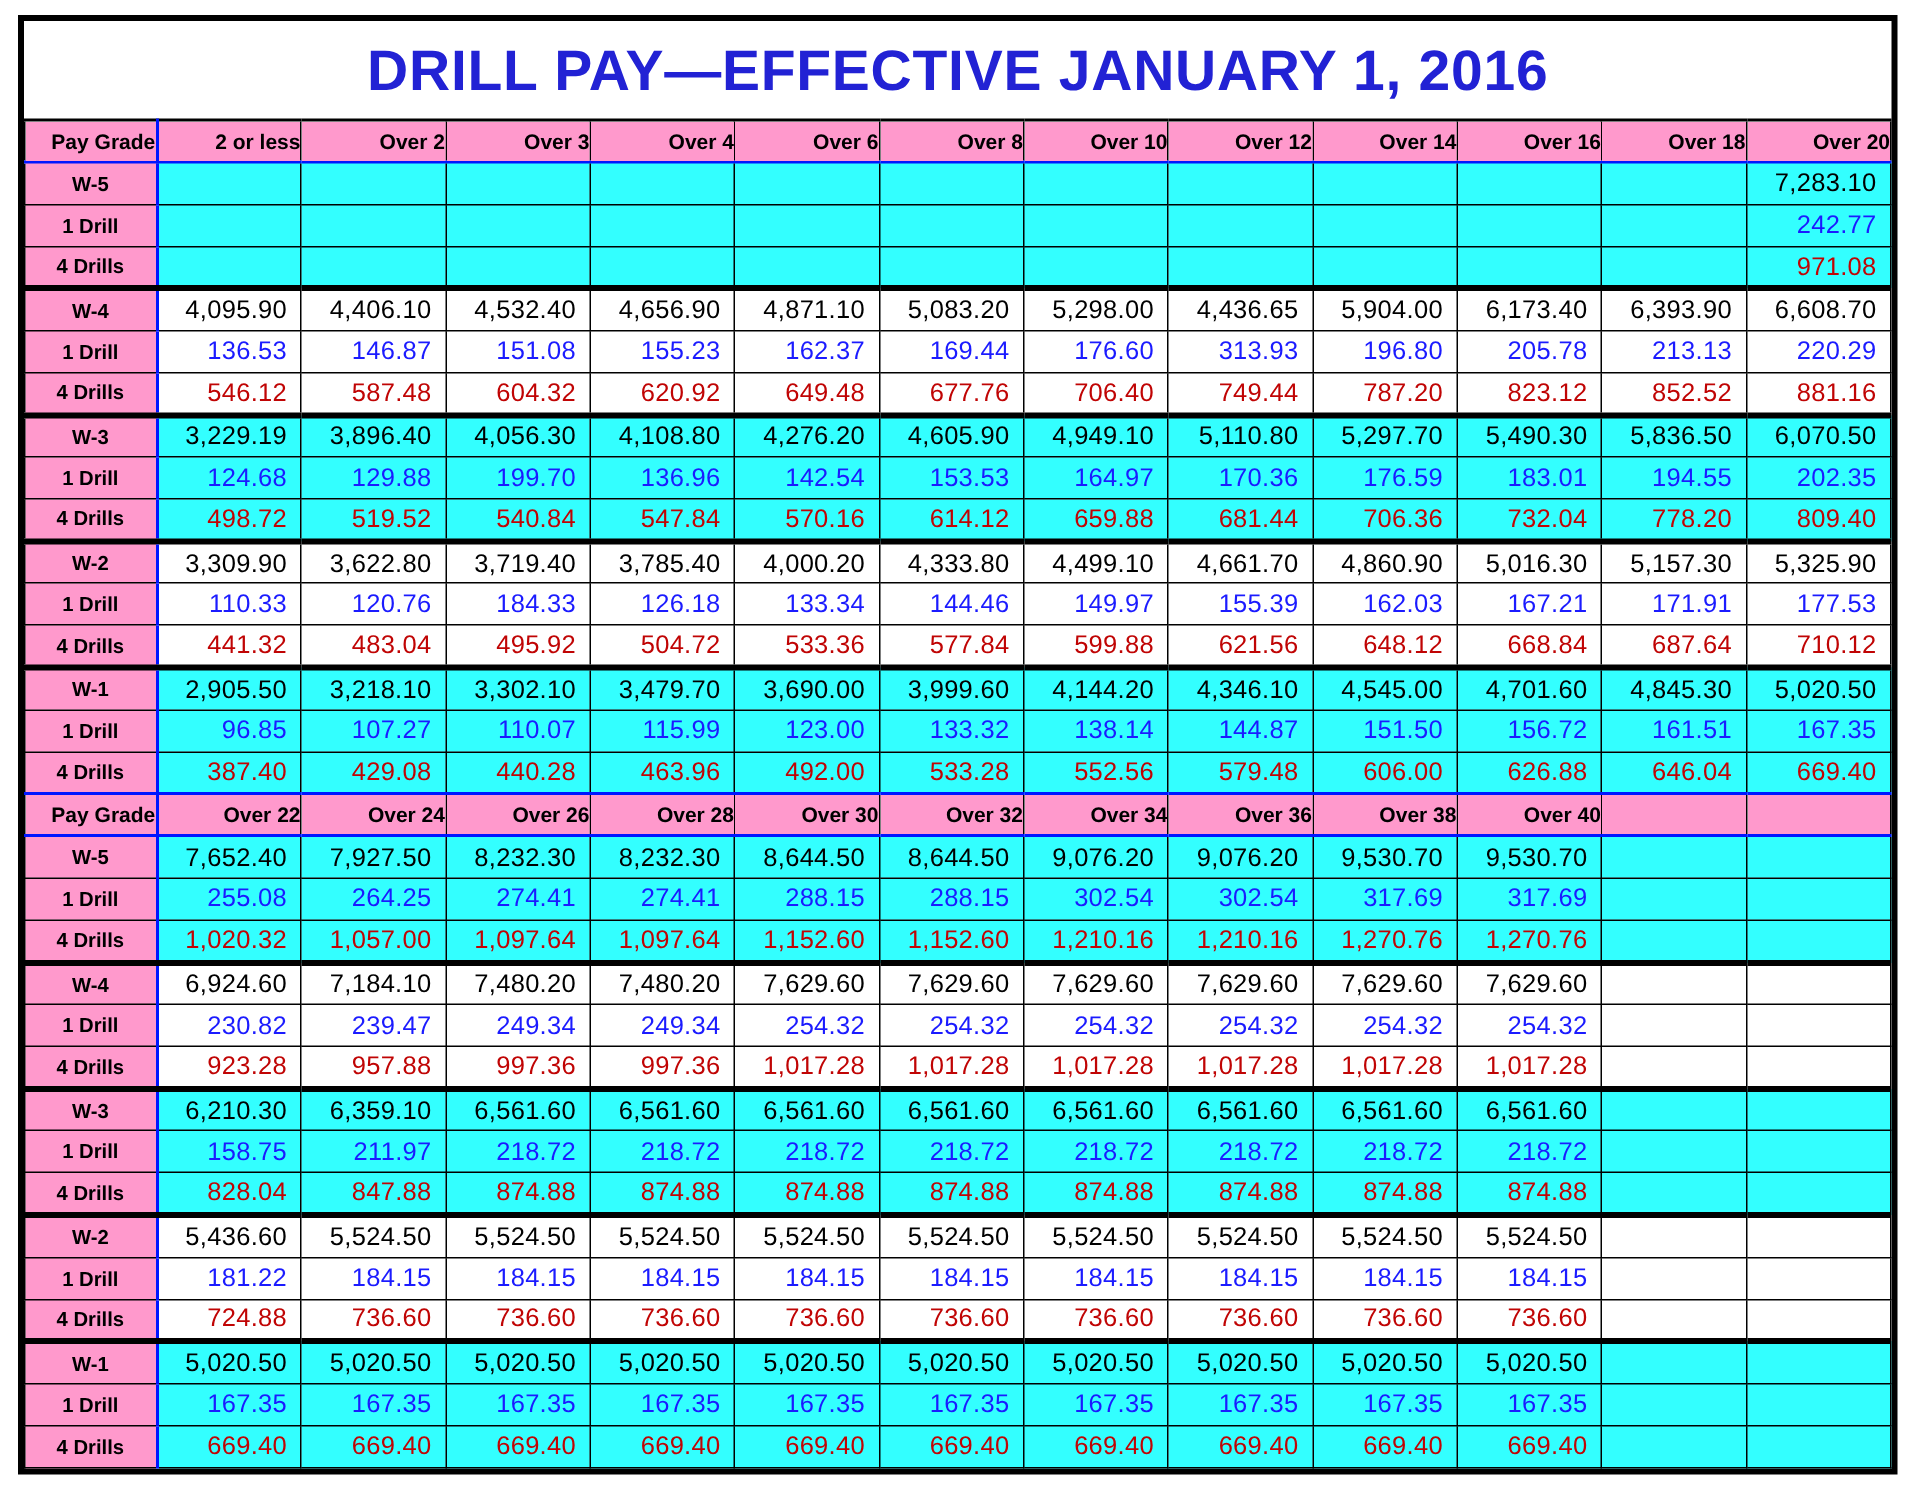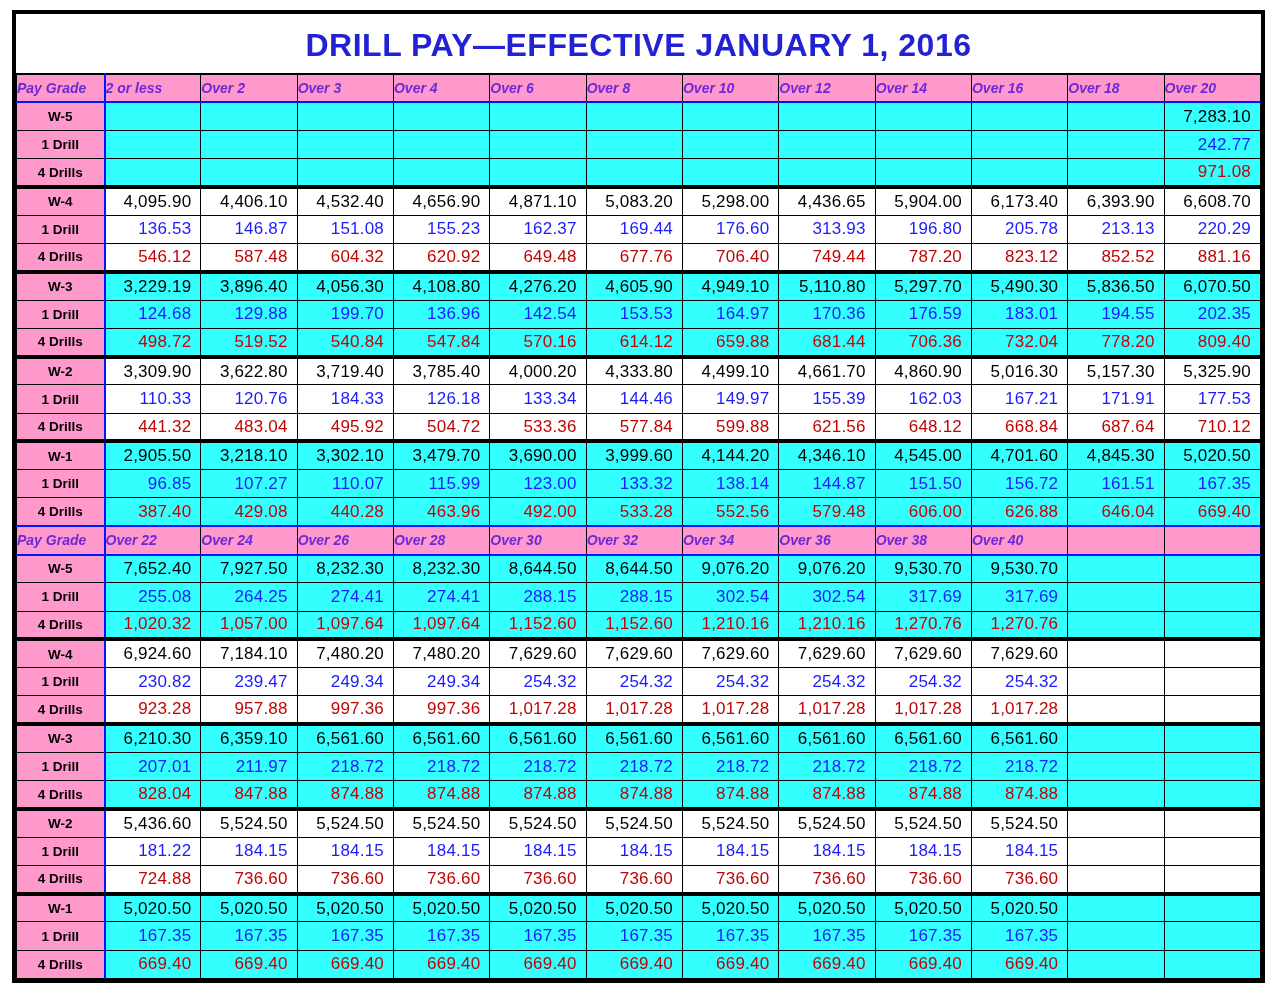--- a/index.html
+++ b/index.html
@@ -7,39 +7,39 @@
     width:1281px;height:1003px;position:relative;background:#ffffff;
     font-family:"Liberation Sans",sans-serif;overflow:hidden;
   }
   .frame{
     position:absolute;left:12px;top:10px;width:1253px;height:973px;
     border:4px solid #000;box-sizing:border-box;
     display:flex;flex-direction:column;background:#fff;
   }
   .title{
     flex:0 0 auto;text-align:center;
-    font-size:32px;font-weight:bold;letter-spacing:.5px;
+    font-size:38px;font-weight:bold;letter-spacing:.5px;
     color:var(--title-blue,#2222d4);
     padding:13px 0 9px 0;
   }
   table.pay-table{
     flex:1 1 auto;width:100%;
     border-collapse:collapse;table-layout:fixed;
   }
   col.c-label{width:88px;}
   .cell{
     border:1px solid #000;
     height:26px;padding:0;box-sizing:border-box;
     overflow:visible;white-space:nowrap;
   }
   
   .header-row th{
     background:var(--header-pink,#ff99cc);
-    font-style:italic;font-weight:bold;font-size:14px;color:#6d28d9;
-    text-align:left;position:relative;
+    font-weight:bold;font-size:14px;color:#000000;
+    text-align:right;position:relative;
     border-bottom:2px solid var(--grid-blue,#0016ff);
   }
   .header-1 th{border-top:2px solid #000;}
   .header-2 th{border-top:2px solid var(--grid-blue,#0016ff);}
   .header-row th.label-h{border-right:2px solid var(--grid-blue,#0016ff);}
   
   .data-row td{border:1px solid #000;}
   tr.group-top td{border-top:4px solid #000;}
   td.label{
     background:var(--header-pink,#ff99cc);
@@ -421,21 +421,21 @@
           <td class="cell val m bg-cyan">6,561.60</td>
           <td class="cell val m bg-cyan">6,561.60</td>
           <td class="cell val m bg-cyan">6,561.60</td>
           <td class="cell val m bg-cyan">6,561.60</td>
           <td class="cell val m bg-cyan">6,561.60</td>
           <td class="cell val m bg-cyan"></td>
           <td class="cell val m bg-cyan"></td>
         </tr>
         <tr class="data-row">
           <td class="cell label">1 Drill</td>
-          <td class="cell val d1 bg-cyan">207.01</td>
+          <td class="cell val d1 bg-cyan">158.75</td>
           <td class="cell val d1 bg-cyan">211.97</td>
           <td class="cell val d1 bg-cyan">218.72</td>
           <td class="cell val d1 bg-cyan">218.72</td>
           <td class="cell val d1 bg-cyan">218.72</td>
           <td class="cell val d1 bg-cyan">218.72</td>
           <td class="cell val d1 bg-cyan">218.72</td>
           <td class="cell val d1 bg-cyan">218.72</td>
           <td class="cell val d1 bg-cyan">218.72</td>
           <td class="cell val d1 bg-cyan">218.72</td>
           <td class="cell val d1 bg-cyan"></td>

